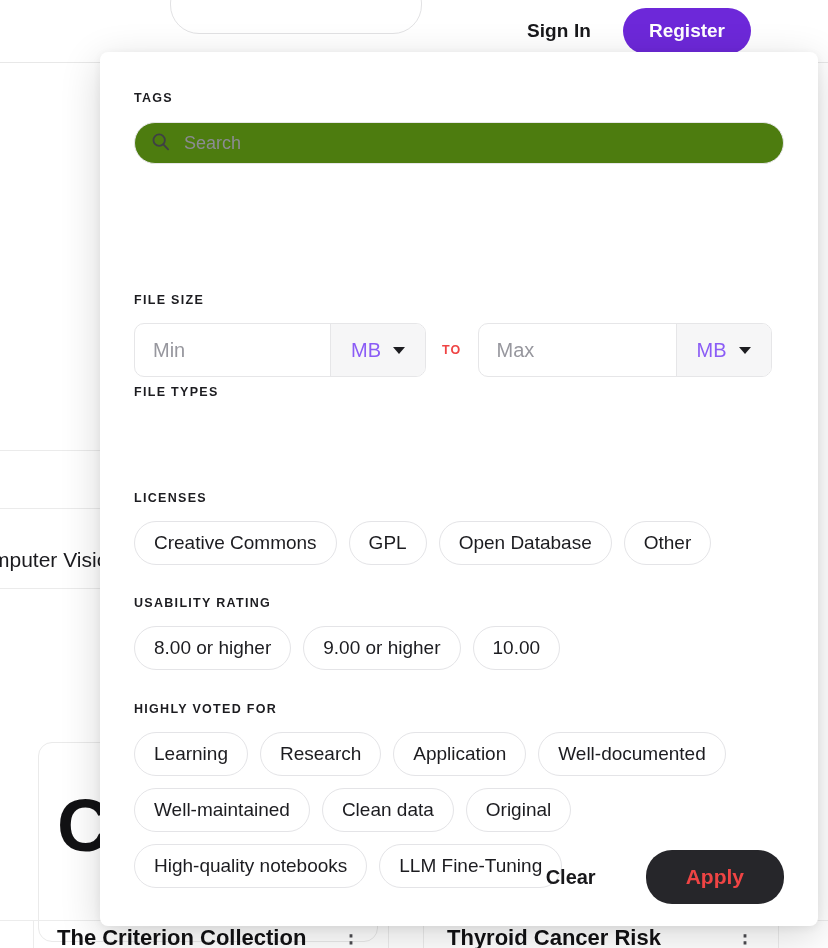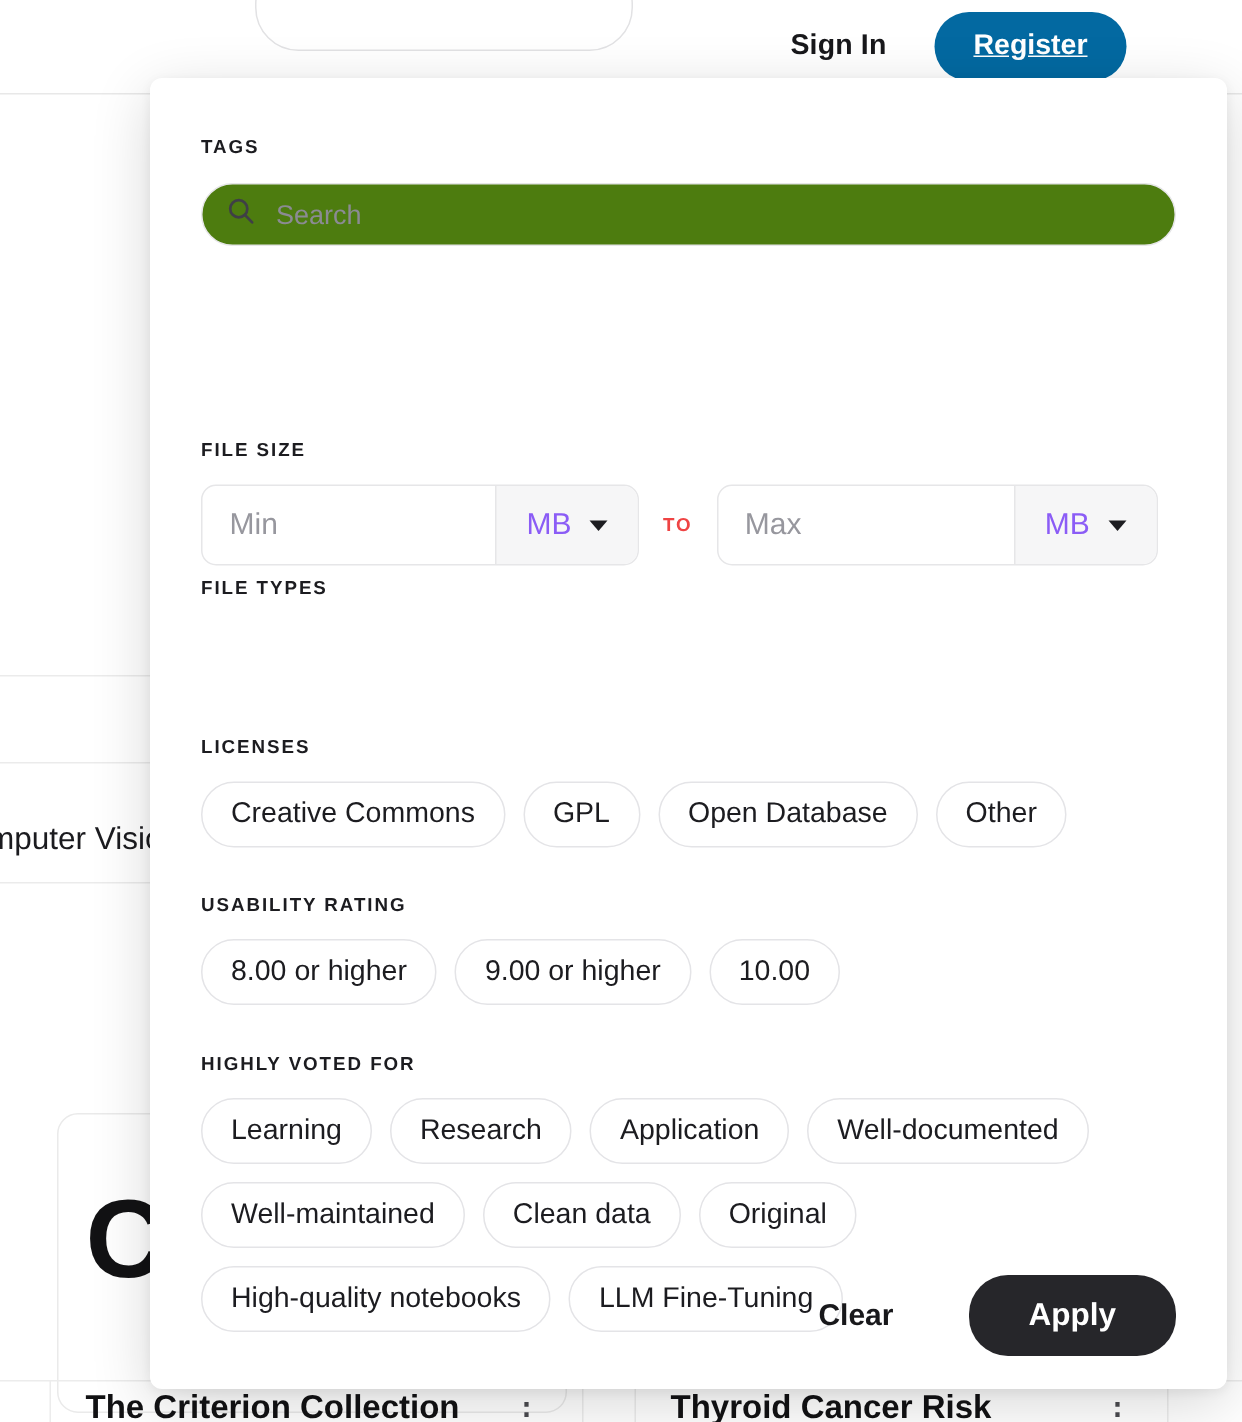--- a/index.html
+++ b/index.html
@@ -52,28 +52,27 @@
     padding: 0;
     margin-right: 32px;
     cursor: pointer;
     letter-spacing: .1px;
     font-family: "Liberation Sans", sans-serif;
   }
   .register-btn {
     font-size: 19px;
     font-weight: bold;
     color: #ffffff;
-    background: #0369a1;
+    background: #6d28d9;
     border: none;
     border-radius: 24px;
     padding: 12px 26px;
     margin-right: 77px;
     cursor: pointer;
     font-family: "Liberation Sans", sans-serif;
-    text-decoration: underline;
   }
 
   .bg-rule {
     position: absolute;
     left: 0;
     width: 300px;
     height: 1px;
     background: #ebebeb;
   }
   .bg-rule.r1 { top: 450px; }
@@ -306,21 +305,21 @@
     font-size: 20px;
     font-weight: bold;
     color: #18181b;
     cursor: pointer;
     padding: 10px 6px;
     margin-right: 44px;
     font-family: "Liberation Sans", sans-serif;
   }
   .apply-btn {
     background: #26262a;
-    color: #ffffff;
+    color: #ef4444;
     border: none;
     border-radius: 26px;
     font-size: 21px;
     font-weight: bold;
     padding: 15px 40px;
     cursor: pointer;
     font-family: "Liberation Sans", sans-serif;
   }
 </style>
 </head>

